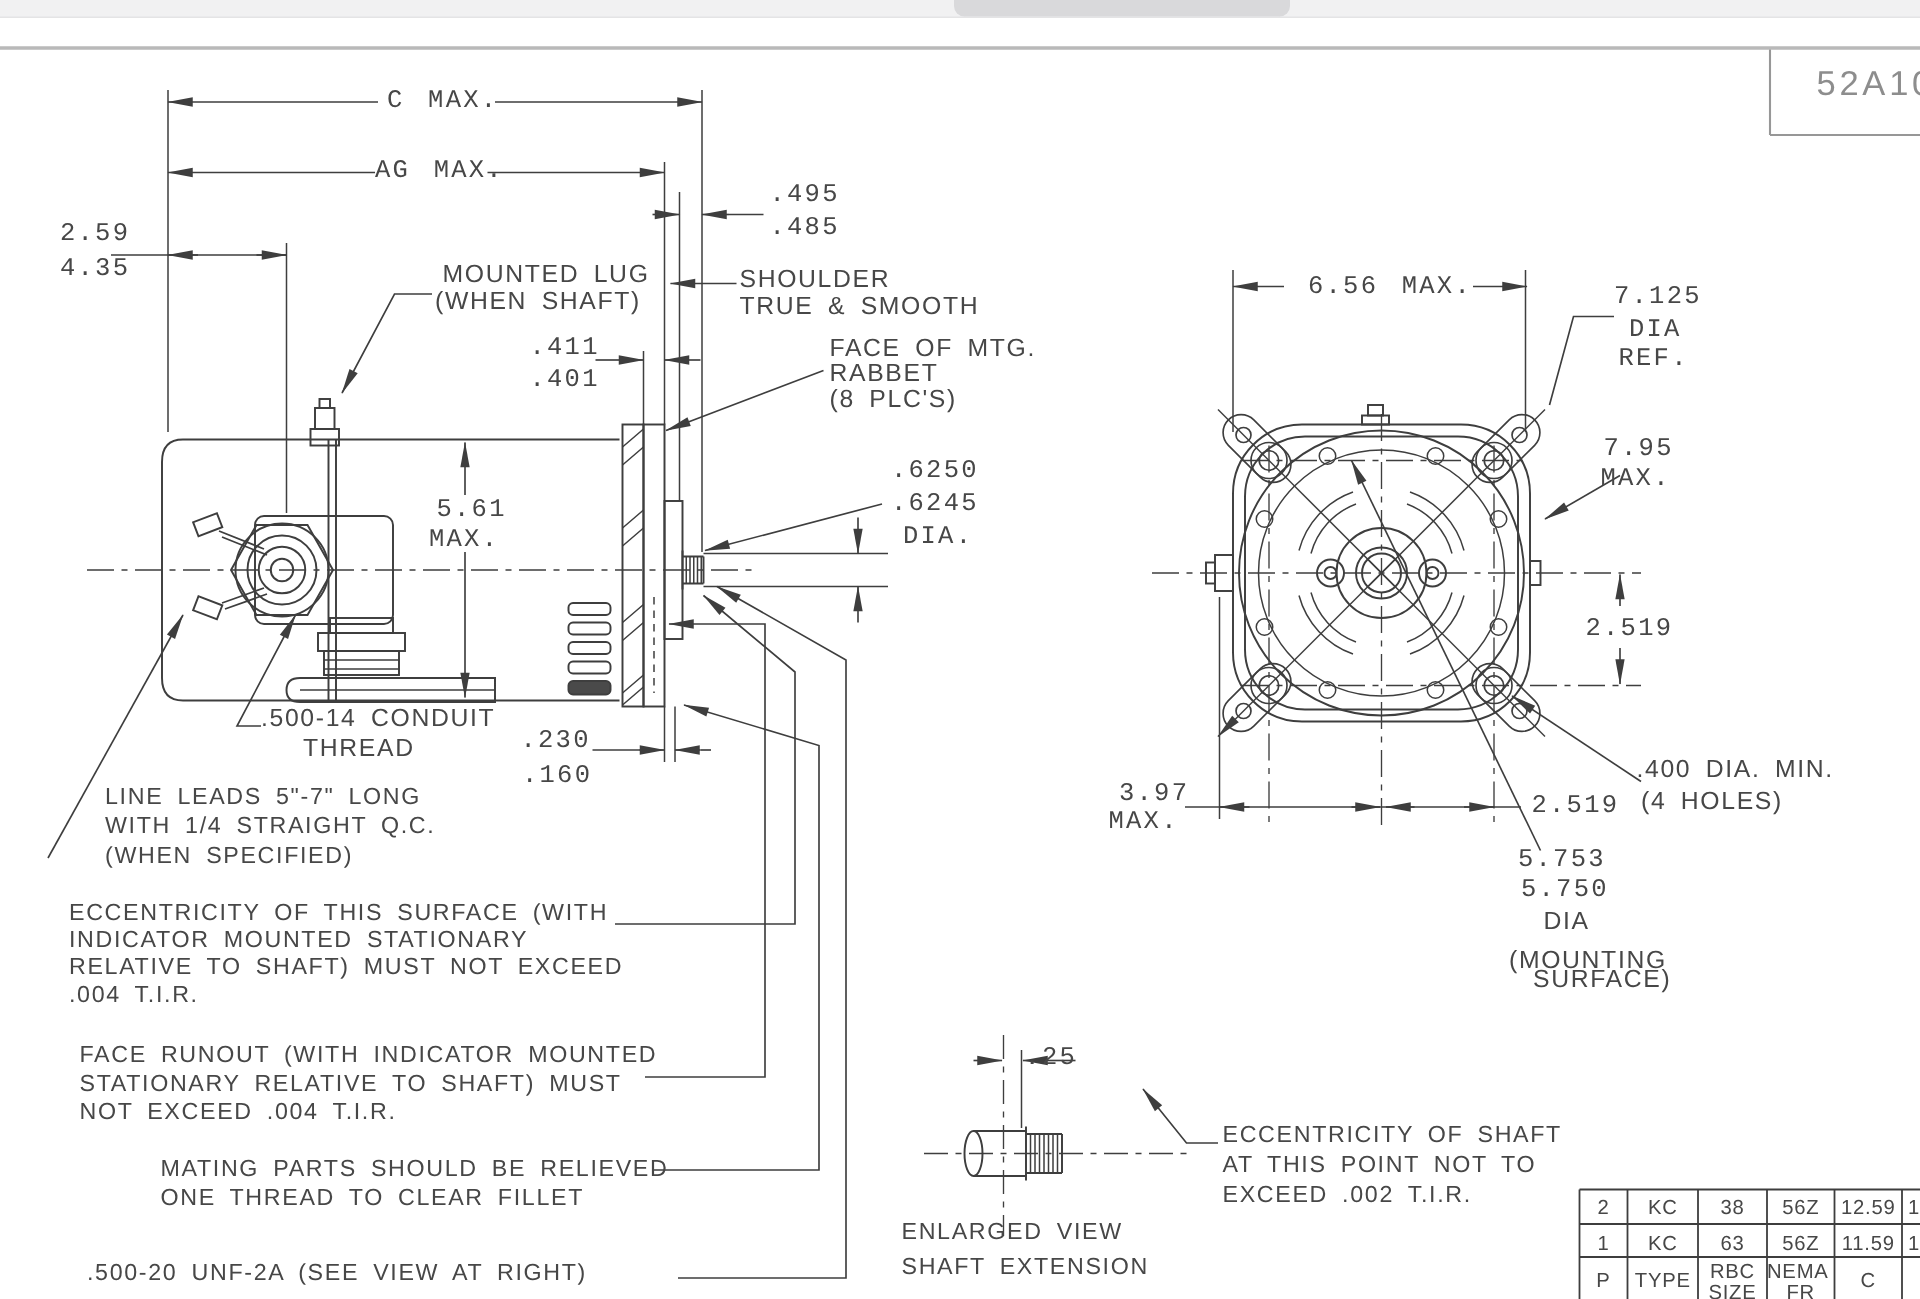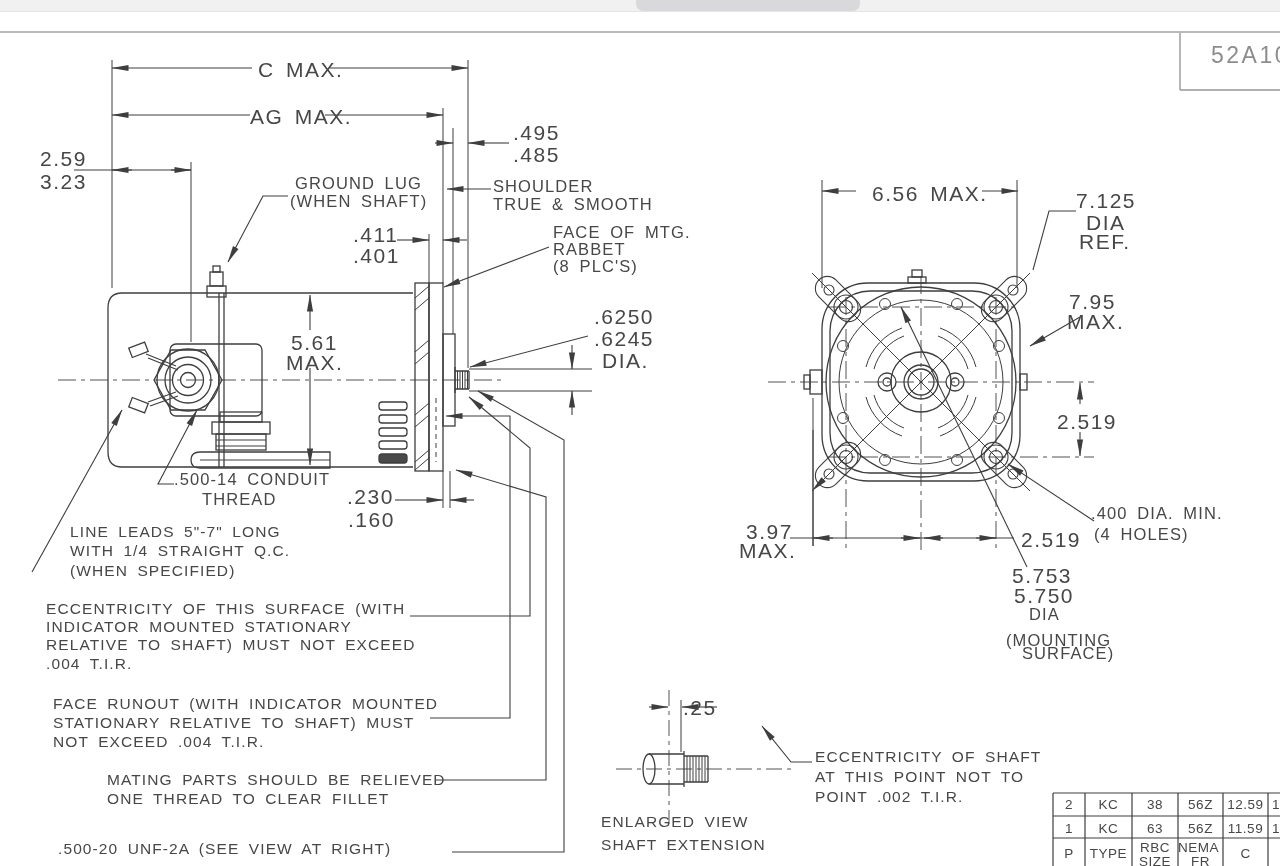--- a/index.html
+++ b/index.html
@@ -6,21 +6,21 @@
   body{width:1280px;height:866px;overflow:hidden;position:relative;
        font-family:"Liberation Sans",sans-serif;}
   
   .tabbar{position:absolute;left:0;top:0;width:1280px;height:11px;background:#f1f1f2;border-bottom:1px solid #e4e4e5;}
   .tab{position:absolute;left:636px;top:0;width:224px;height:11px;background:#d9d9db;border-radius:0 0 7px 7px;}
   .toolbar{position:absolute;left:0;top:12px;width:1280px;height:19px;background:#ffffff;}
   svg{position:absolute;left:0;top:0;}
   
   .t{position:absolute;white-space:pre;color:#474747;line-height:1;
      font-size:16.5px;letter-spacing:1.1px;word-spacing:4px;}
-  .num{font-size:21px;letter-spacing:1.5px;}
+  .num{font-size:17px;letter-spacing:1.5px;font-family:Liberation Mono, monospace;}
   .note{font-size:15.5px;}
   .tbl{font-size:13.5px;text-align:center;letter-spacing:.5px;word-spacing:0;}
   .sheetnum{font-size:23px;color:#8d8d8d;letter-spacing:2.5px;}
 </style>
 </head>
 <body>
 
 <div class="tabbar">
   <div class="tab"></div>
 </div>
@@ -257,22 +257,22 @@
 
 <div>
 
   <div class="t sheetnum" style="left:1211px;top:44px">52A10</div>
 
   <div class="t num" style="left:258px;top:59px">C MAX.</div>
   <div class="t num" style="left:250px;top:106px">AG MAX.</div>
   <div class="t num" style="left:513px;top:122px">.495</div>
   <div class="t num" style="left:513px;top:144px">.485</div>
   <div class="t num" style="left:40px;top:148px">2.59</div>
-  <div class="t num" style="left:40px;top:171px">3.23</div>
-  <div class="t" style="left:295px;top:175px">GROUND LUG</div>
+  <div class="t num" style="left:40px;top:171px">4.35</div>
+  <div class="t" style="left:295px;top:175px">MOUNTED LUG</div>
   <div class="t" style="left:290px;top:193px">(WHEN SHAFT)</div>
   <div class="t" style="left:493px;top:178px">SHOULDER</div>
   <div class="t" style="left:493px;top:196px">TRUE &amp; SMOOTH</div>
   <div class="t num" style="left:353px;top:224px">.411</div>
   <div class="t num" style="left:353px;top:245px">.401</div>
   <div class="t" style="left:553px;top:224px">FACE OF MTG.</div>
   <div class="t" style="left:553px;top:241px">RABBET</div>
   <div class="t" style="left:553px;top:258px">(8 PLC'S)</div>
   <div class="t num" style="left:291px;top:332px">5.61</div>
   <div class="t num" style="left:286px;top:352px">MAX.</div>
@@ -312,21 +312,21 @@
   <div class="t" style="left:1094px;top:526px">(4 HOLES)</div>
   <div class="t num" style="left:1012px;top:565px">5.753</div>
   <div class="t num" style="left:1014px;top:585px">5.750</div>
   <div class="t" style="left:1029px;top:606px">DIA</div>
   <div class="t" style="left:1006px;top:632px">(MOUNTING</div>
   <div class="t" style="left:1022px;top:645px">SURFACE)</div>
 
   <div class="t num" style="left:683px;top:697px">.25</div>
   <div class="t note" style="left:815px;top:749px">ECCENTRICITY OF SHAFT</div>
   <div class="t note" style="left:815px;top:769px">AT THIS POINT NOT TO</div>
-  <div class="t note" style="left:815px;top:789px">POINT .002 T.I.R.</div>
+  <div class="t note" style="left:815px;top:789px">EXCEED .002 T.I.R.</div>
   <div class="t note" style="left:601px;top:814px">ENLARGED VIEW</div>
   <div class="t note" style="left:601px;top:837px">SHAFT EXTENSION</div>
 
   <div class="t tbl" style="left:1053px;top:798px;width:32px">2</div>
   <div class="t tbl" style="left:1085px;top:798px;width:47px">KC</div>
   <div class="t tbl" style="left:1132px;top:798px;width:46px">38</div>
   <div class="t tbl" style="left:1178px;top:798px;width:45px">56Z</div>
   <div class="t tbl" style="left:1223px;top:798px;width:45px">12.59</div>
   <div class="t tbl" style="left:1272px;top:798px;width:20px;text-align:left">1</div>
   <div class="t tbl" style="left:1053px;top:822px;width:32px">1</div>

